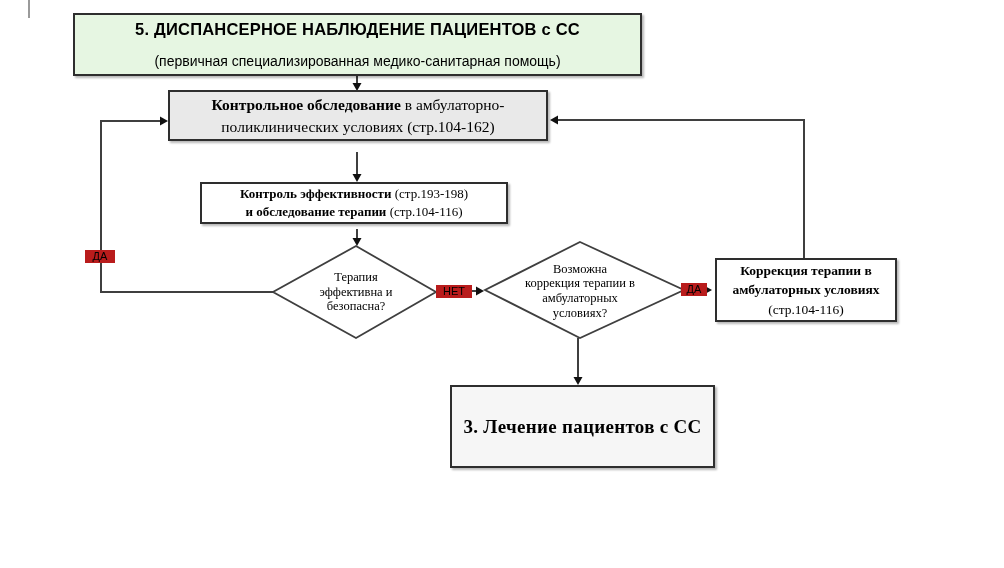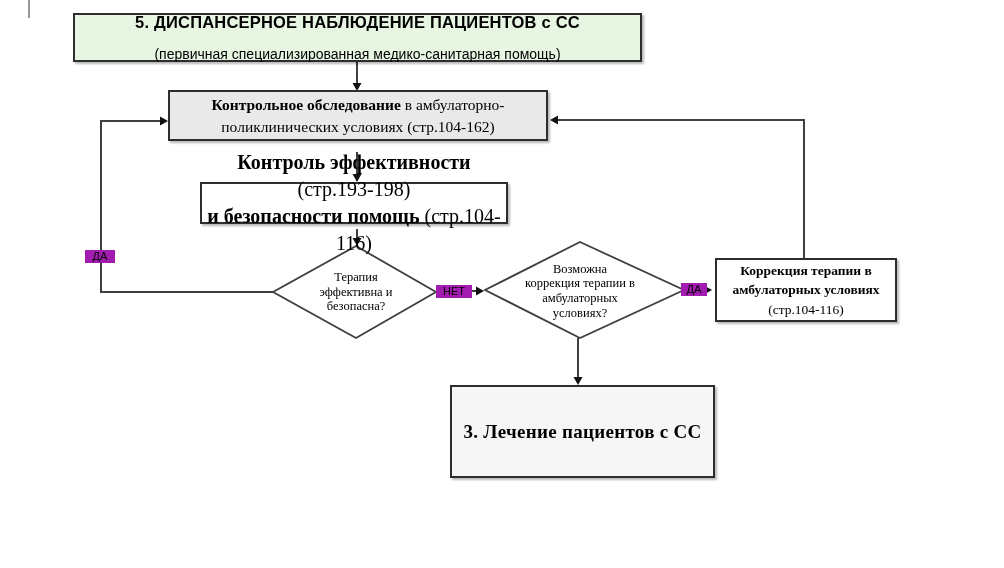--- a/index.html
+++ b/index.html
@@ -8,45 +8,45 @@
     font-family:"Liberation Serif","DejaVu Serif",serif; overflow:hidden;
   }
   #wires { position:absolute; left:0; top:0; width:1004px; height:568px; z-index:1; }
 
   .box {
     position:absolute; box-sizing:border-box; z-index:2;
     border:2px solid #2e2e2e; box-shadow:2px 2px 2px rgba(0,0,0,0.28);
     display:flex; flex-direction:column; justify-content:center; align-items:center;
     text-align:center; color:#000;
   }
-  #title-box { left:73px; top:13px; width:569px; height:49px; background:#e6f6e2;
+  #title-box { left:73px; top:13px; width:569px; height:63px; background:#e6f6e2;
                font-family:"Liberation Sans","DejaVu Sans",sans-serif; }
   #title-box .t1 { font-weight:bold; font-size:16.5px; letter-spacing:0.2px; white-space:nowrap; }
   #title-box .t2 { font-size:14px; margin-top:14px; white-space:nowrap; }
 
   #control-exam-box { left:168px; top:90px; width:380px; height:51px; background:#e9e9e9;
                       font-size:15.5px; line-height:1.38; }
   #efficacy-box { left:200px; top:182px; width:308px; height:42px; background:#ffffff;
-                  font-size:20px; line-height:1.35; }
+                  font-size:13px; line-height:1.35; }
   #correction-box { left:715px; top:258px; width:182px; height:64px; background:#ffffff;
                     font-size:13.5px; line-height:1.45; }
-  #treatment-box { left:450px; top:385px; width:265px; height:93px; background:#f6f6f6;
+  #treatment-box { left:450px; top:385px; width:265px; height:83px; background:#f6f6f6;
                    font-size:19px; font-weight:bold; letter-spacing:0.3px; }
   .bold { font-weight:bold; }
 
   .diamond-text {
     position:absolute; z-index:3; display:flex; flex-direction:column;
     justify-content:center; align-items:center; text-align:center;
     font-size:12.5px; line-height:1.18; color:#000;
   }
   #therapy-diamond-text { left:283px; top:261px; width:146px; height:62px; }
   #correction-diamond-text { left:494px; top:253px; width:172px; height:76px; }
 
   .edge-label {
-    position:absolute; z-index:3; background:#a21caf; color:#000;
+    position:absolute; z-index:3; background:#b91c1c; color:#000;
     font-family:"Liberation Sans","DejaVu Sans",sans-serif; font-size:11px;
     text-align:center; line-height:13px; height:13px;
   }
   #yes-left-label  { left:85px;  top:250px; width:30px; }
   #no-label        { left:436px; top:285px; width:36px; }
   #yes-right-label { left:681px; top:283px; width:26px; }
 
   #page-edge-line { position:absolute; left:28px; top:0; width:2px; height:18px;
                     background:#9a9a9a; z-index:0; }
 </style>
@@ -91,21 +91,21 @@
     <div class="t2">(первичная специализированная медико-санитарная помощь)</div>
   </div>
 
   <div id="control-exam-box" class="box">
     <div><span class="bold">Контрольное обследование</span><span> в амбулаторно-</span></div>
     <div>поликлинических условиях (стр.104-162)</div>
   </div>
 
   <div id="efficacy-box" class="box">
     <div><span class="bold">Контроль эффективности</span><span> (стр.193-198)</span></div>
-    <div><span class="bold">и безопасности помощь</span><span> (стр.104-116)</span></div>
+    <div><span class="bold">и обследование терапии</span><span> (стр.104-116)</span></div>
   </div>
 
   <div id="therapy-diamond-text" class="diamond-text">
     <span>Терапия</span>
     <span>эффективна и</span>
     <span>безопасна?</span>
   </div>
 
   <div id="correction-diamond-text" class="diamond-text">
     <span>Возможна</span>

